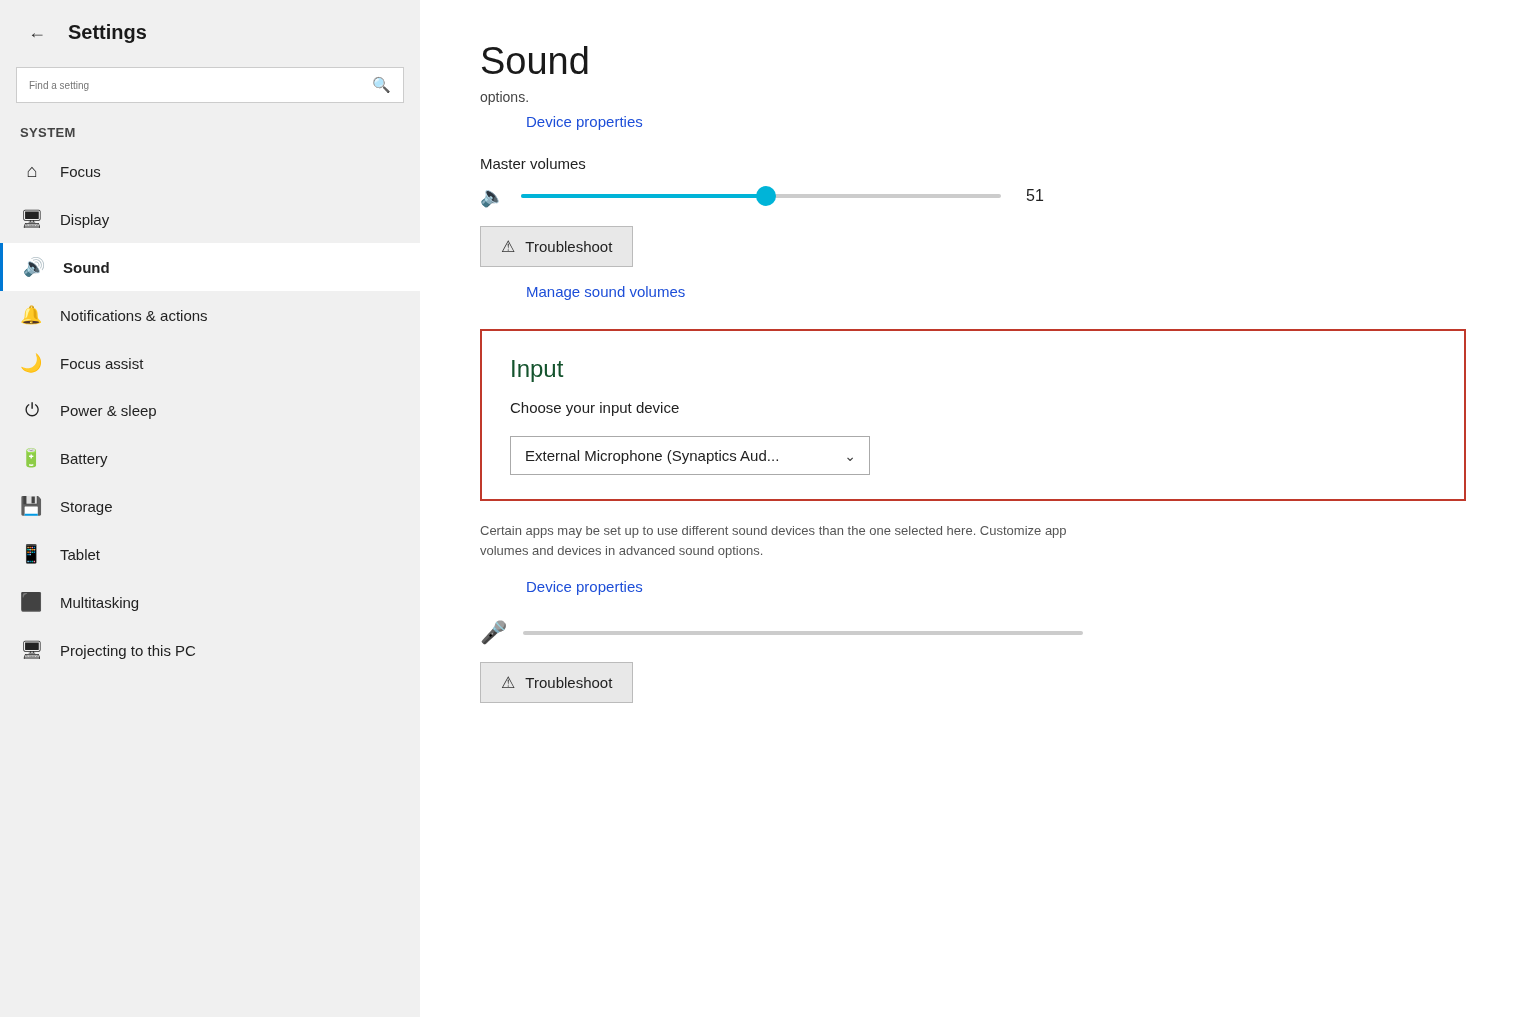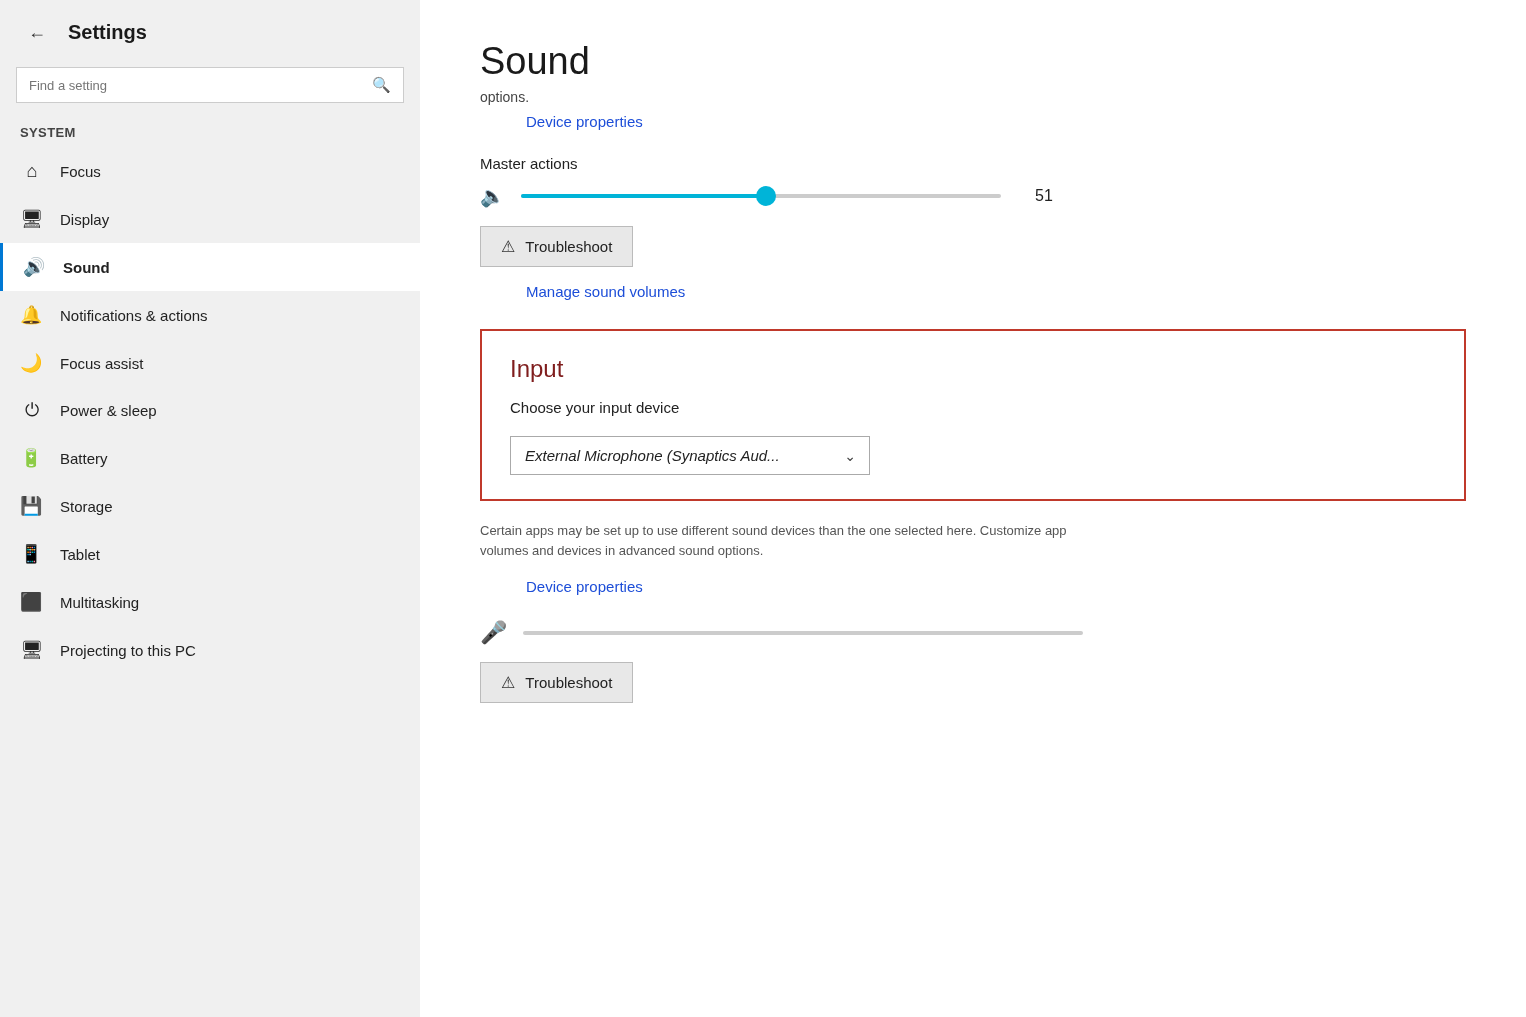--- a/index.html
+++ b/index.html
@@ -57,21 +57,21 @@
       border: 1px solid #ccc;
       background: #fff;
       padding: 8px 12px;
       gap: 8px;
     }
 
     .search-box input {
       border: none;
       outline: none;
       flex: 1;
-      font-size: 13px;
+      font-size: 10px;
       color: #555;
       background: transparent;
     }
 
     .search-icon-char {
       color: #555;
       font-size: 15px;
     }
 
     .system-label {
@@ -194,21 +194,21 @@
       height: 20px;
       background: #00b4d8;
       border-radius: 50%;
       cursor: pointer;
     }
 
     .vol-value {
       font-size: 16px;
       color: #222;
       min-width: 36px;
-      text-align: right;
+      text-align: center;
     }
 
     
     .troubleshoot-btn {
       display: flex;
       align-items: center;
       gap: 10px;
       background: #e8e8e8;
       border: 1px solid #bbb;
       padding: 10px 20px;
@@ -228,42 +228,41 @@
       border: 2px solid #c0392b;
       padding: 24px 28px;
       margin-top: 28px;
       margin-bottom: 20px;
       background: #fff;
     }
 
     .section-heading {
       font-size: 24px;
       font-weight: 400;
-      color: #7f1d1d;
+      color: #14532d;
       margin-bottom: 16px;
     }
 
     .dropdown-wrapper {
       position: relative;
       display: inline-block;
       margin-top: 8px;
     }
 
     .device-dropdown {
       appearance: none;
       -webkit-appearance: none;
       background: #fff;
       border: 1px solid #aaa;
       padding: 10px 44px 10px 14px;
       font-size: 15px;
       color: #222;
       min-width: 360px;
       cursor: pointer;
       outline: none;
-      font-style: italic;
     }
 
     .dropdown-arrow {
       position: absolute;
       right: 14px;
       top: 50%;
       transform: translateY(-50%);
       pointer-events: none;
       font-size: 14px;
       color: #444;
@@ -370,21 +369,21 @@
 
 </nav>
 
 <main class="main-content">
 
   <h1 class="page-title">Sound</h1>
   <p class="subtitle-text">options.</p>
   <a class="link-blue" href="#">Device properties</a>
 
   <div class="section-block">
-    <div class="label-text">Master actions</div>
+    <div class="label-text">Master volumes</div>
 
     <div class="volume-row">
       <span class="vol-icon">🔈</span>
       <div class="slider-track">
         <div class="slider-fill" style="width: 51%;"></div>
         <div class="slider-thumb" style="left: 51%;"></div>
       </div>
       <span class="vol-value">51</span>
     </div>
 

